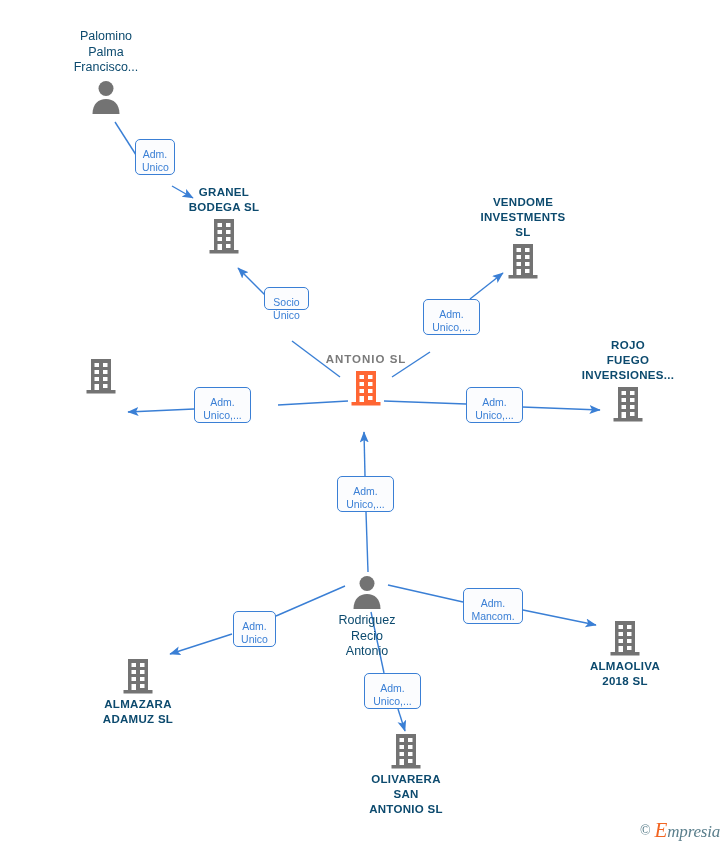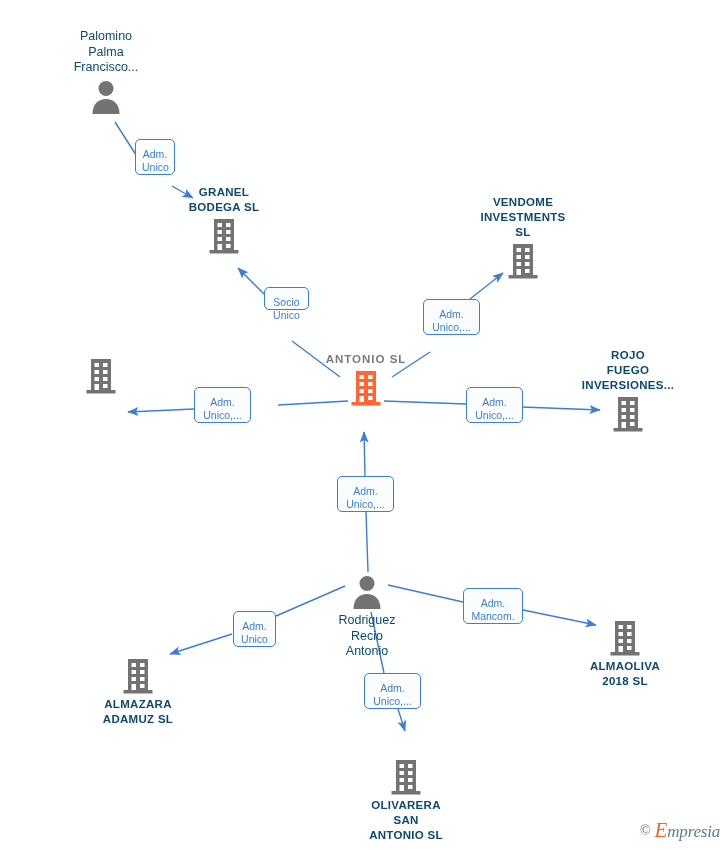--- a/index.html
+++ b/index.html
@@ -205,21 +205,21 @@
       <rect x="19" y="6" width="4.5" height="4" fill="#ffffff"></rect>
       <rect x="10.5" y="13" width="4.5" height="4" fill="#ffffff"></rect>
       <rect x="19" y="13" width="4.5" height="4" fill="#ffffff"></rect>
       <rect x="10.5" y="20" width="4.5" height="4" fill="#ffffff"></rect>
       <rect x="19" y="20" width="4.5" height="4" fill="#ffffff"></rect>
       <rect x="10.5" y="27" width="4.5" height="6" fill="#ffffff"></rect>
       <rect x="19" y="27" width="4.5" height="4" fill="#ffffff"></rect>
     </svg>
   </div>
 
-  <div class="node label-above" style="left:628px; top:348px;">
+  <div class="node label-above" style="left:628px; top:338px;">
     <div class="node-label">ROJO
 FUEGO
 INVERSIONES...</div>
     <svg class="node-icon" viewBox="0 0 34 38">
       <rect x="7" y="2" width="20" height="31" fill="#737373"></rect>
       <rect x="2.5" y="33" width="29" height="3.5" fill="#737373"></rect>
       <rect x="10.5" y="6" width="4.5" height="4" fill="#ffffff"></rect>
       <rect x="19" y="6" width="4.5" height="4" fill="#ffffff"></rect>
       <rect x="10.5" y="13" width="4.5" height="4" fill="#ffffff"></rect>
       <rect x="19" y="13" width="4.5" height="4" fill="#ffffff"></rect>
@@ -267,21 +267,21 @@
       <rect x="19" y="13" width="4.5" height="4" fill="#ffffff"></rect>
       <rect x="10.5" y="20" width="4.5" height="4" fill="#ffffff"></rect>
       <rect x="19" y="20" width="4.5" height="4" fill="#ffffff"></rect>
       <rect x="10.5" y="27" width="4.5" height="6" fill="#ffffff"></rect>
       <rect x="19" y="27" width="4.5" height="4" fill="#ffffff"></rect>
     </svg>
     <div class="node-label">ALMAZARA
 ADAMUZ SL</div>
   </div>
 
-  <div class="node label-below" style="left:406px; top:756px;">
+  <div class="node label-below" style="left:406px; top:730px;">
     <svg class="node-icon" viewBox="0 0 34 38">
       <rect x="7" y="2" width="20" height="31" fill="#737373"></rect>
       <rect x="2.5" y="33" width="29" height="3.5" fill="#737373"></rect>
       <rect x="10.5" y="6" width="4.5" height="4" fill="#ffffff"></rect>
       <rect x="19" y="6" width="4.5" height="4" fill="#ffffff"></rect>
       <rect x="10.5" y="13" width="4.5" height="4" fill="#ffffff"></rect>
       <rect x="19" y="13" width="4.5" height="4" fill="#ffffff"></rect>
       <rect x="10.5" y="20" width="4.5" height="4" fill="#ffffff"></rect>
       <rect x="19" y="20" width="4.5" height="4" fill="#ffffff"></rect>
       <rect x="10.5" y="27" width="4.5" height="6" fill="#ffffff"></rect>

